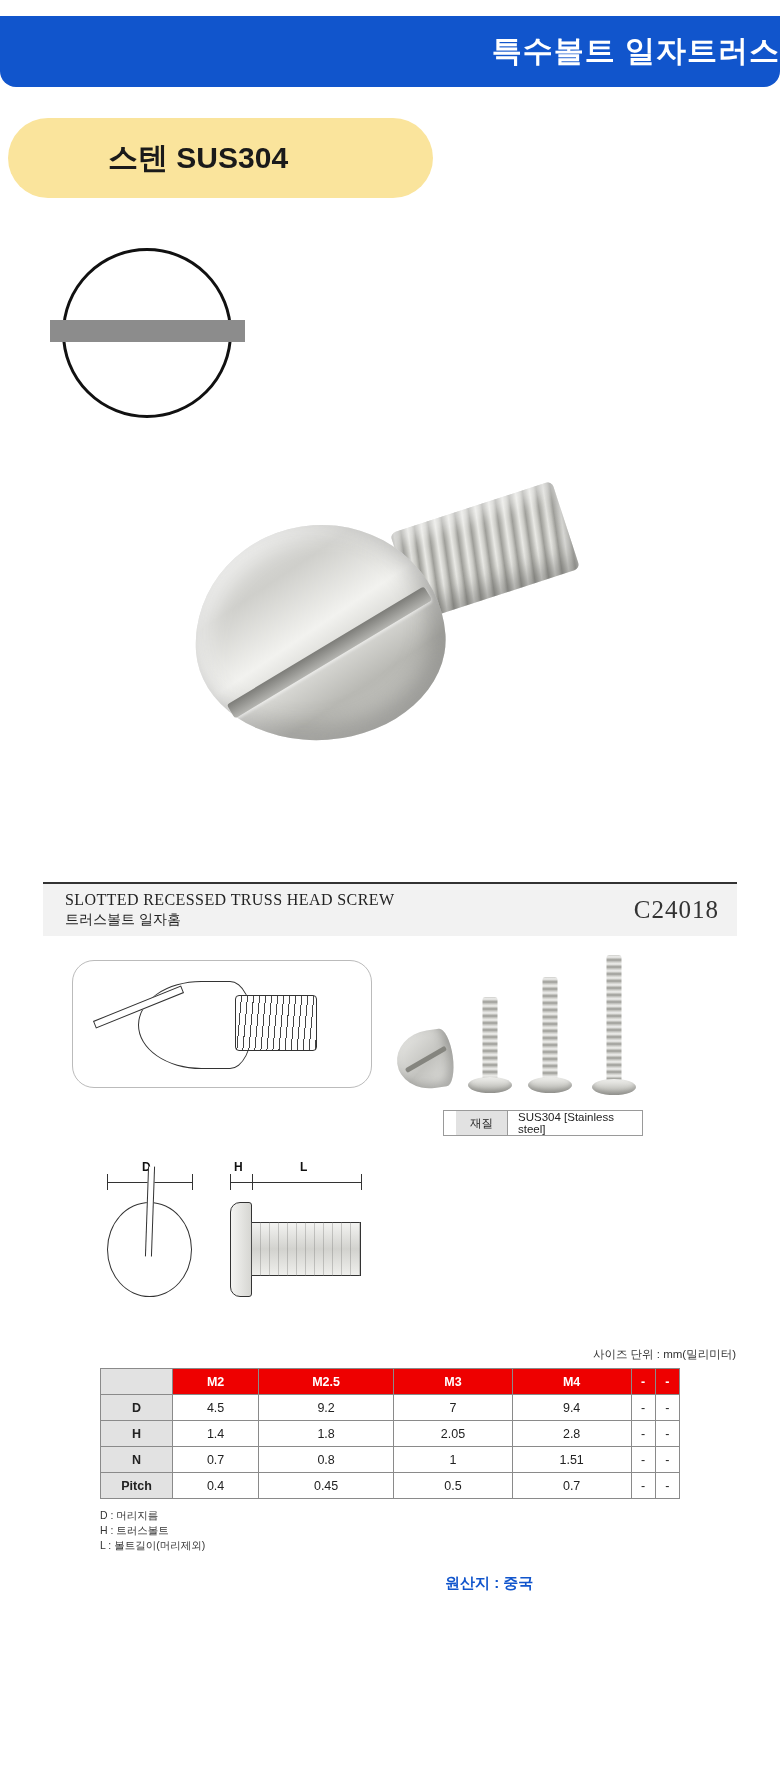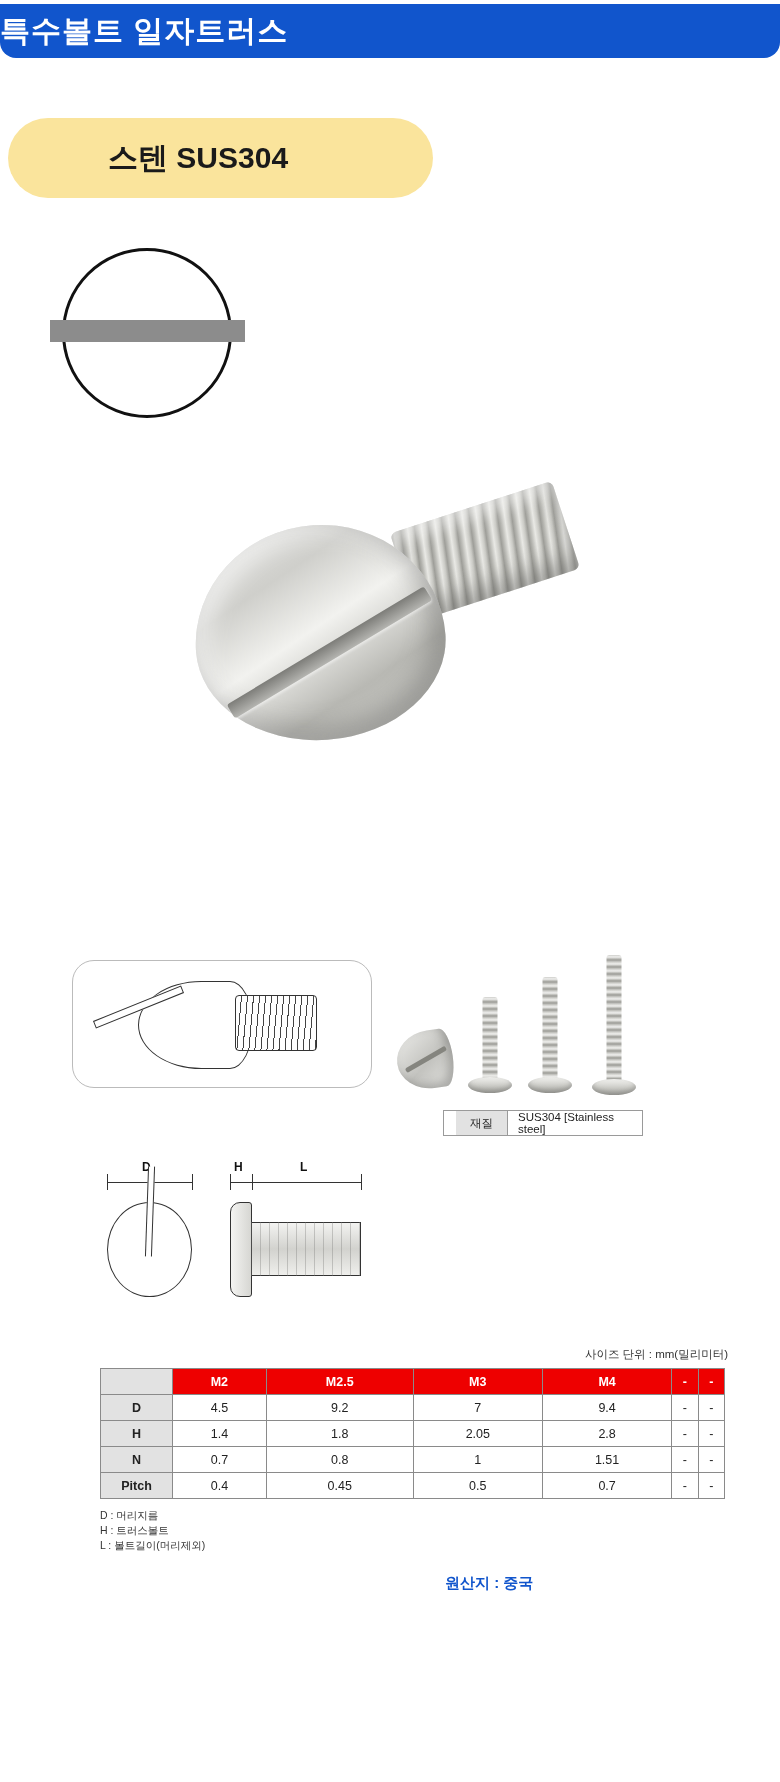--- a/index.html
+++ b/index.html
@@ -10,28 +10,28 @@
     background: #ffffff;
     font-family: "Liberation Sans", sans-serif;
     color: #222;
     position: relative;
     overflow: hidden;
   }
 
   
   .header-banner {
     position: absolute;
-    left: 0; top: 4px;
-    width: 780px; height: 54px;
+    left: 0; top: 16px;
+    width: 780px; height: 71px;
     background: #1155cc;
     border-bottom-left-radius: 16px;
     border-bottom-right-radius: 16px;
     display: flex;
     align-items: center;
-    justify-content: flex-start;
+    justify-content: flex-end;
   }
   .header-banner .title {
     color: #ffffff;
     font-size: 30px;
     font-weight: bold;
     letter-spacing: 1px;
   }
 
   
   .material-pill {
@@ -311,31 +311,31 @@
   .side-shank-lines {
     position: absolute;
     left: 156px; top: 62px;
     width: 110px; height: 54px;
     background: repeating-linear-gradient(90deg, rgba(120,120,118,0.35) 0 1px, transparent 1px 9px);
   }
 
   
   .unit-note {
     position: absolute;
-    right: 52px; top: 487px;
+    right: 44px; top: 487px;
     font-size: 11.5px;
     color: #333;
     margin-left: 40px;
   }
 
   
   .spec-table {
     position: absolute;
     left: 100px; top: 508px;
-    width: 625px;
+    width: 580px;
     border-collapse: collapse;
     font-size: 12.5px;
   }
   .spec-table th, .spec-table td {
     border: 1px solid #8a8a8a;
     height: 26px;
     text-align: center;
     padding: 0;
   }
   .spec-table thead th {
@@ -392,20 +392,27 @@
   <div class="bolt-photo">
     <div class="bolt-shank"></div>
     <div class="bolt-head">
       <div class="bolt-head-slot"></div>
     </div>
   </div>
 </div>
 
 <div class="spec-sheet">
 
+  <div class="spec-title-bar">
+    <div>
+      <div class="spec-title-en">SLOTTED RECESSED TRUSS HEAD SCREW</div>
+      <div class="spec-title-ko">트러스볼트 일자홈</div>
+    </div>
+    <div class="spec-code">C24018</div>
+  </div>
 
   <div class="illus-box">
     <div class="illus-head"></div>
     <div class="illus-slot"></div>
     <div class="illus-shank"></div>
   </div>
 
   <div class="screw-cluster">
     <div class="screw-side" style="left:2px; bottom:6px;">
       <div class="s-slot"></div>

